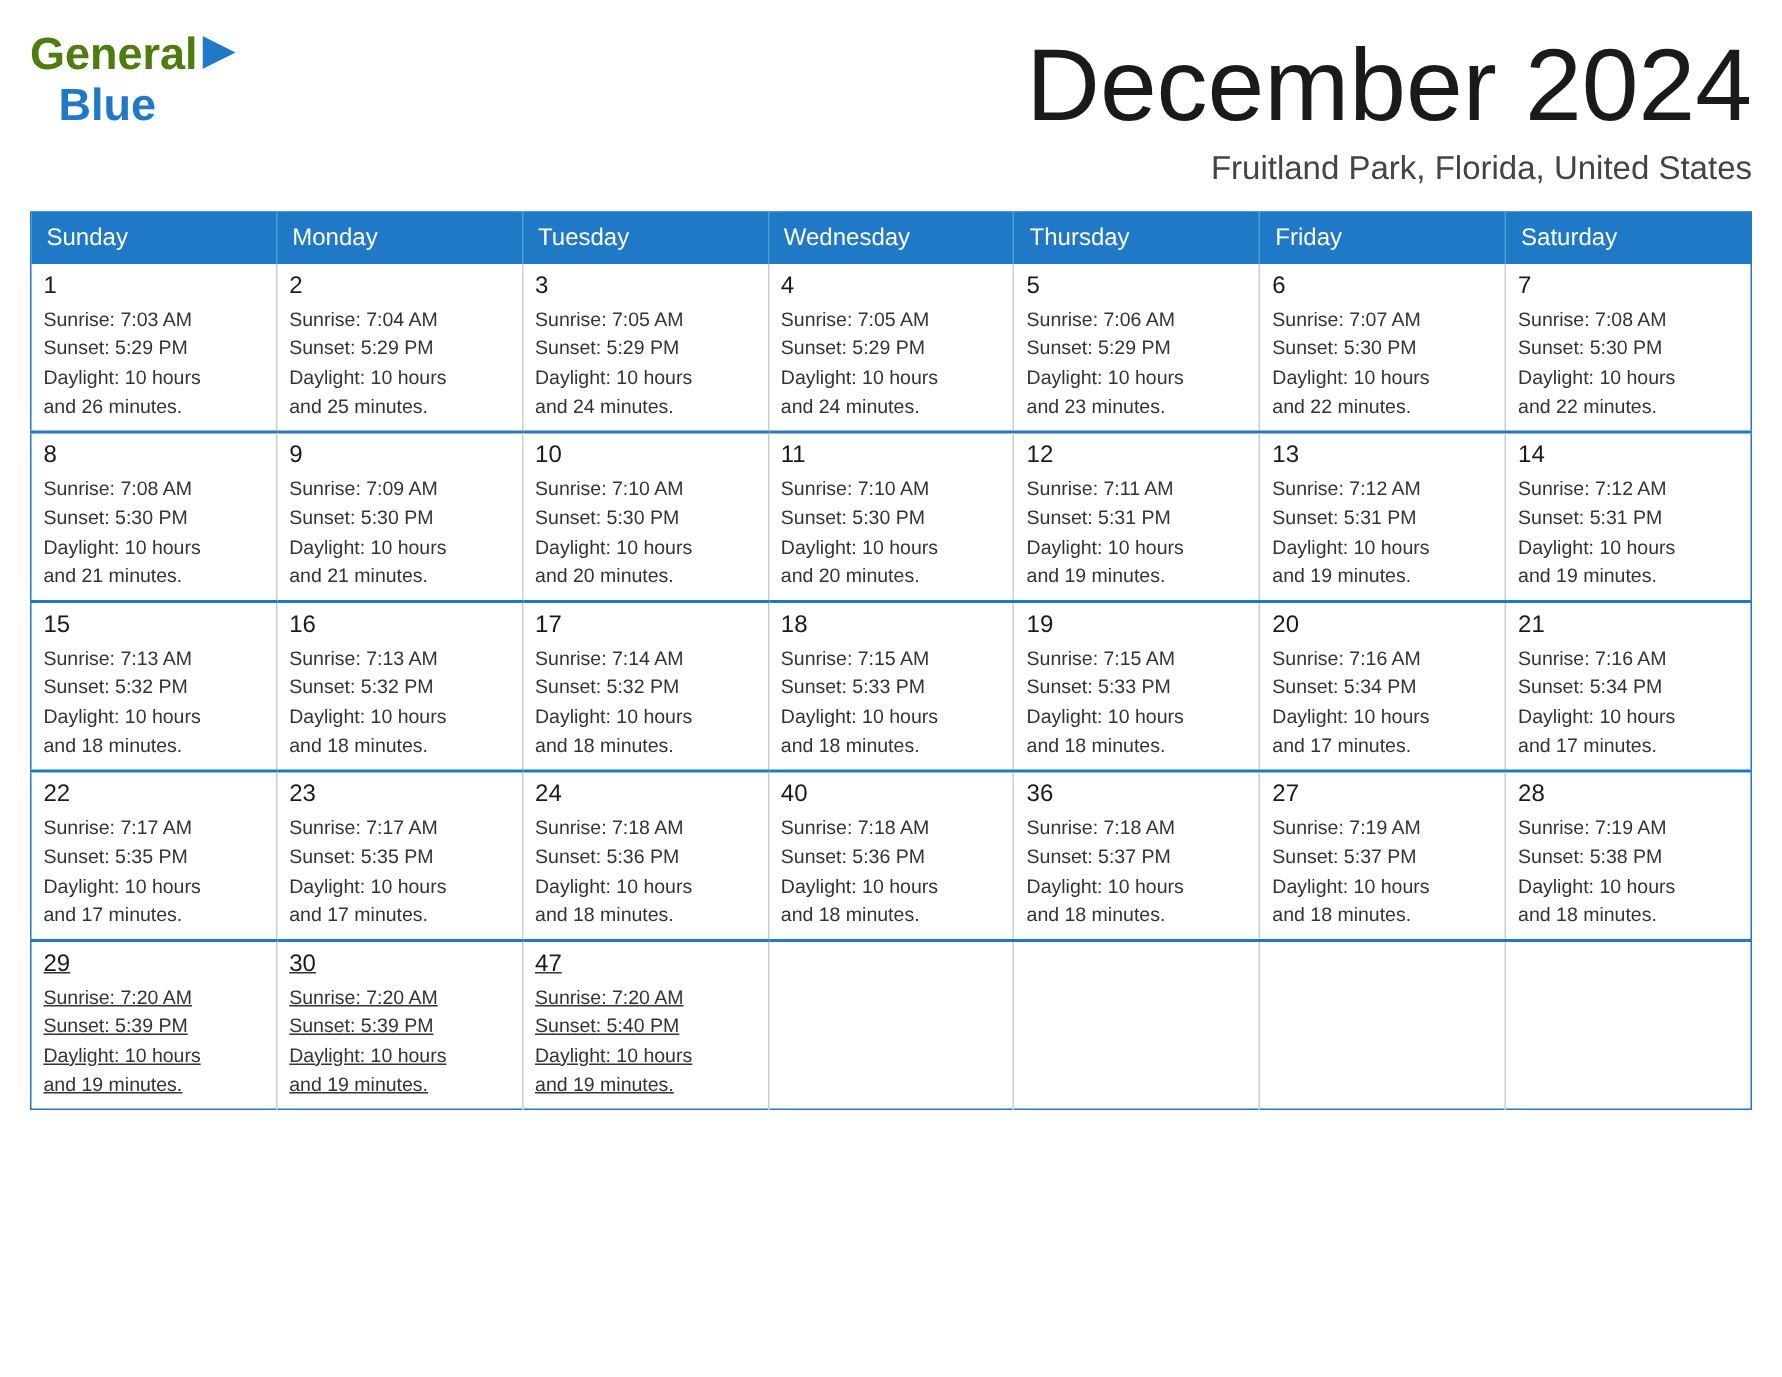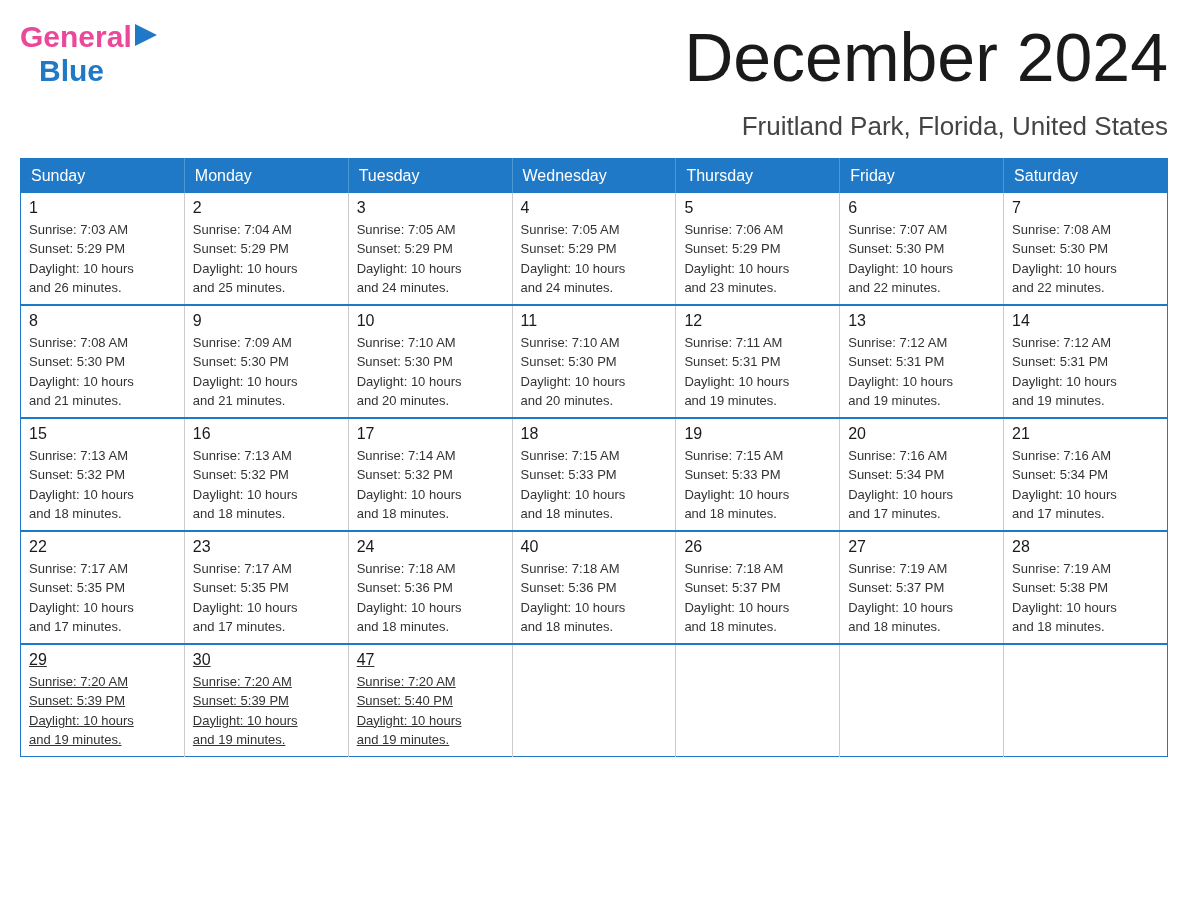--- a/index.html
+++ b/index.html
@@ -27,23 +27,23 @@
     .title-section {
       text-align: right;
     }
     .month-title {
       font-size: 68px;
       font-weight: normal;
       color: #1a1a1a;
       line-height: 1.1;
     }
     .location-title {
-      font-size: 26px;
+      font-size: 22px;
       color: #444;
-      margin-top: 16px;
+      margin-top: 4px;
     }
     .calendar-table {
       width: 100%;
       border-collapse: collapse;
       border: 1px solid #2079c7;
     }
     .calendar-table th {
       background-color: #2079c7;
       color: #fff;
       font-size: 16px;
@@ -88,21 +88,21 @@
       background: #fff;
     }
   </style>
 </head>
 <body>
 
 <div>
   <div class="header-section">
     <div class="logo-wrapper">
       <div class="logo-top-row">
-        <span style="font-size:30px;font-weight:bold;color:#ec4899;font-family:Arial,sans-serif;">General</span>
+        <span style="font-size:30px;font-weight:bold;color:#4d7c0f;font-family:Arial,sans-serif;">General</span>
         <svg width="22" height="22" viewBox="0 0 22 22" style="margin-left:3px;margin-top:-4px;">
           <polygon points="0,0 22,11 0,22" fill="#2079c7"></polygon>
         </svg>
       </div>
       <div>
         <span style="font-size:30px;font-weight:bold;color:#2079c7;font-family:Arial,sans-serif;margin-left:19px;">Blue</span>
       </div>
     </div>
     <div class="title-section">
       <div class="month-title">December 2024</div>
@@ -299,21 +299,21 @@
             <div class="day-info">and 18 minutes.</div>
           </td>
           <td>
             <span class="day-number">40</span>
             <div class="day-info">Sunrise: 7:18 AM</div>
             <div class="day-info">Sunset: 5:36 PM</div>
             <div class="day-info">Daylight: 10 hours</div>
             <div class="day-info">and 18 minutes.</div>
           </td>
           <td>
-            <span class="day-number">26</span>
+            <span class="day-number">36</span>
             <div class="day-info">Sunrise: 7:18 AM</div>
             <div class="day-info">Sunset: 5:37 PM</div>
             <div class="day-info">Daylight: 10 hours</div>
             <div class="day-info">and 18 minutes.</div>
           </td>
           <td>
             <span class="day-number">27</span>
             <div class="day-info">Sunrise: 7:19 AM</div>
             <div class="day-info">Sunset: 5:37 PM</div>
             <div class="day-info">Daylight: 10 hours</div>

